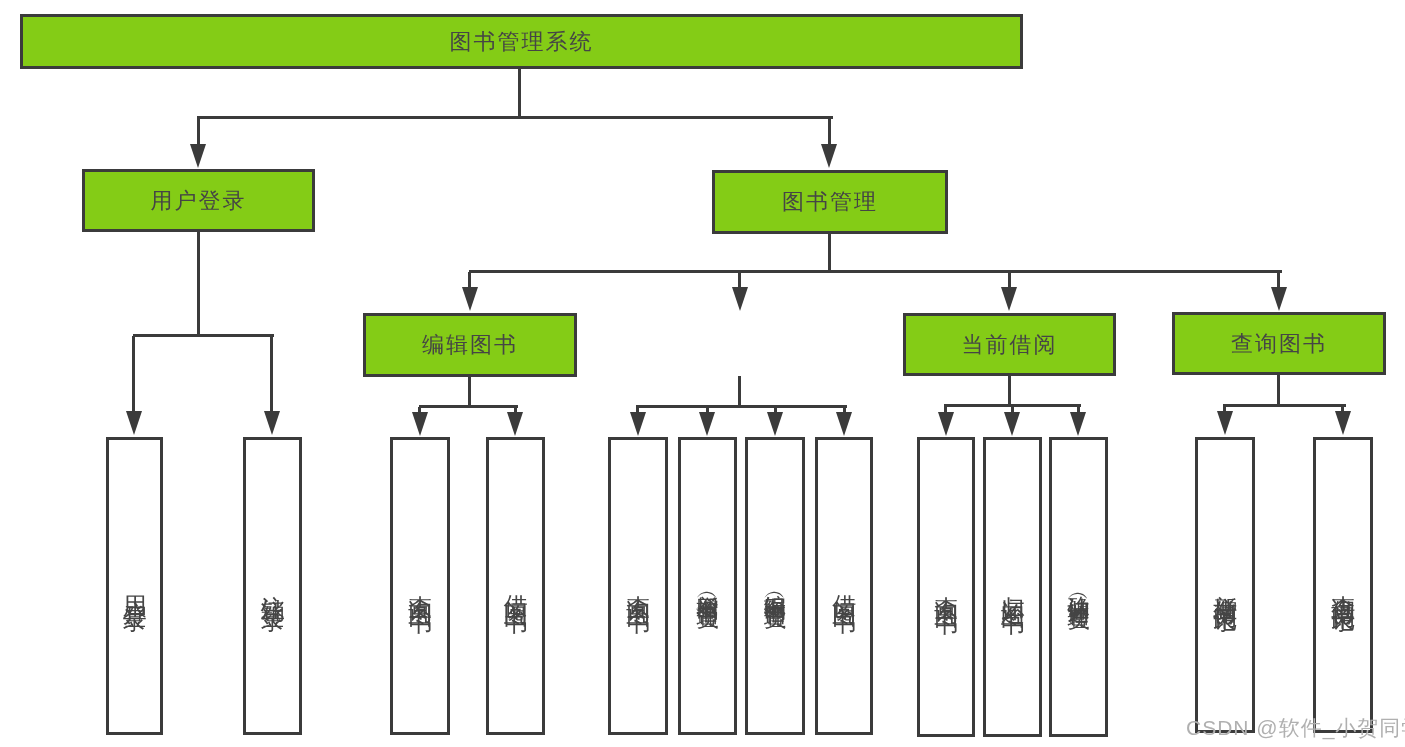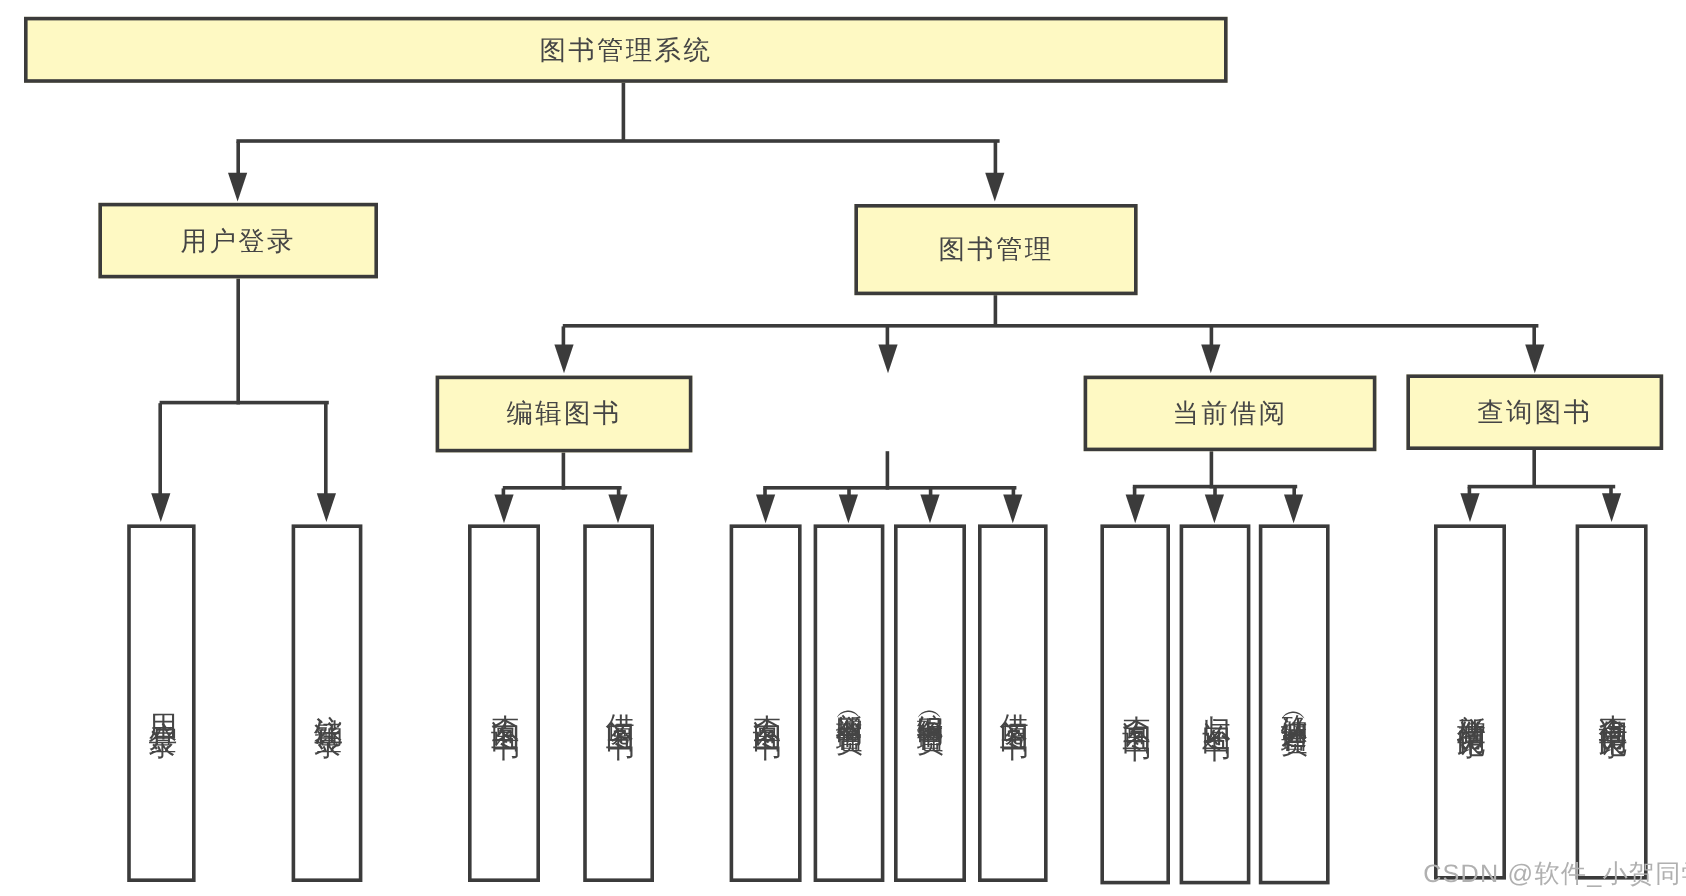--- a/index.html
+++ b/index.html
@@ -12,21 +12,21 @@
     position:relative;
     width:1405px;height:747px;
     background:#ffffff;
     overflow:hidden;
     font-family:"Liberation Sans","DejaVu Sans",sans-serif;
   }
   .node{
     position:absolute;
     box-sizing:border-box;
     border:3px solid var(--line);
-    background:#fef9c3;
+    background:#84cc16;
     display:flex;align-items:center;justify-content:center;
     color:var(--text);
     font-size:22px;
     letter-spacing:2px;
     z-index:2;
   }
   .vnode{
     position:absolute;
     box-sizing:border-box;
     border:3px solid var(--line);
@@ -66,30 +66,30 @@
 <div class="canvas">
 
   <div class="node" style="left:20px;top:14px;width:1003px;height:55px">
     <span>图书管理系统</span>
   </div>
 
   <div class="node" style="left:82px;top:169px;width:233px;height:63px">
     <span>用户登录</span>
   </div>
 
-  <div class="node" style="left:712px;top:170px;width:236px;height:76px">
+  <div class="node" style="left:712px;top:170px;width:236px;height:64px">
     <span>图书管理</span>
   </div>
 
   <div class="node" style="left:363px;top:313px;width:214px;height:64px">
     <span>编辑图书</span>
   </div>
 
 
-  <div class="node" style="left:903px;top:313px;width:244px;height:63px">
+  <div class="node" style="left:903px;top:313px;width:213px;height:63px">
     <span>当前借阅</span>
   </div>
 
   <div class="node" style="left:1172px;top:312px;width:214px;height:63px">
     <span>查询图书</span>
   </div>
 
   <div class="vnode" style="left:106px;top:437px;width:57px;height:298px">
     <span class="vtext">用户登录</span>
   </div>

